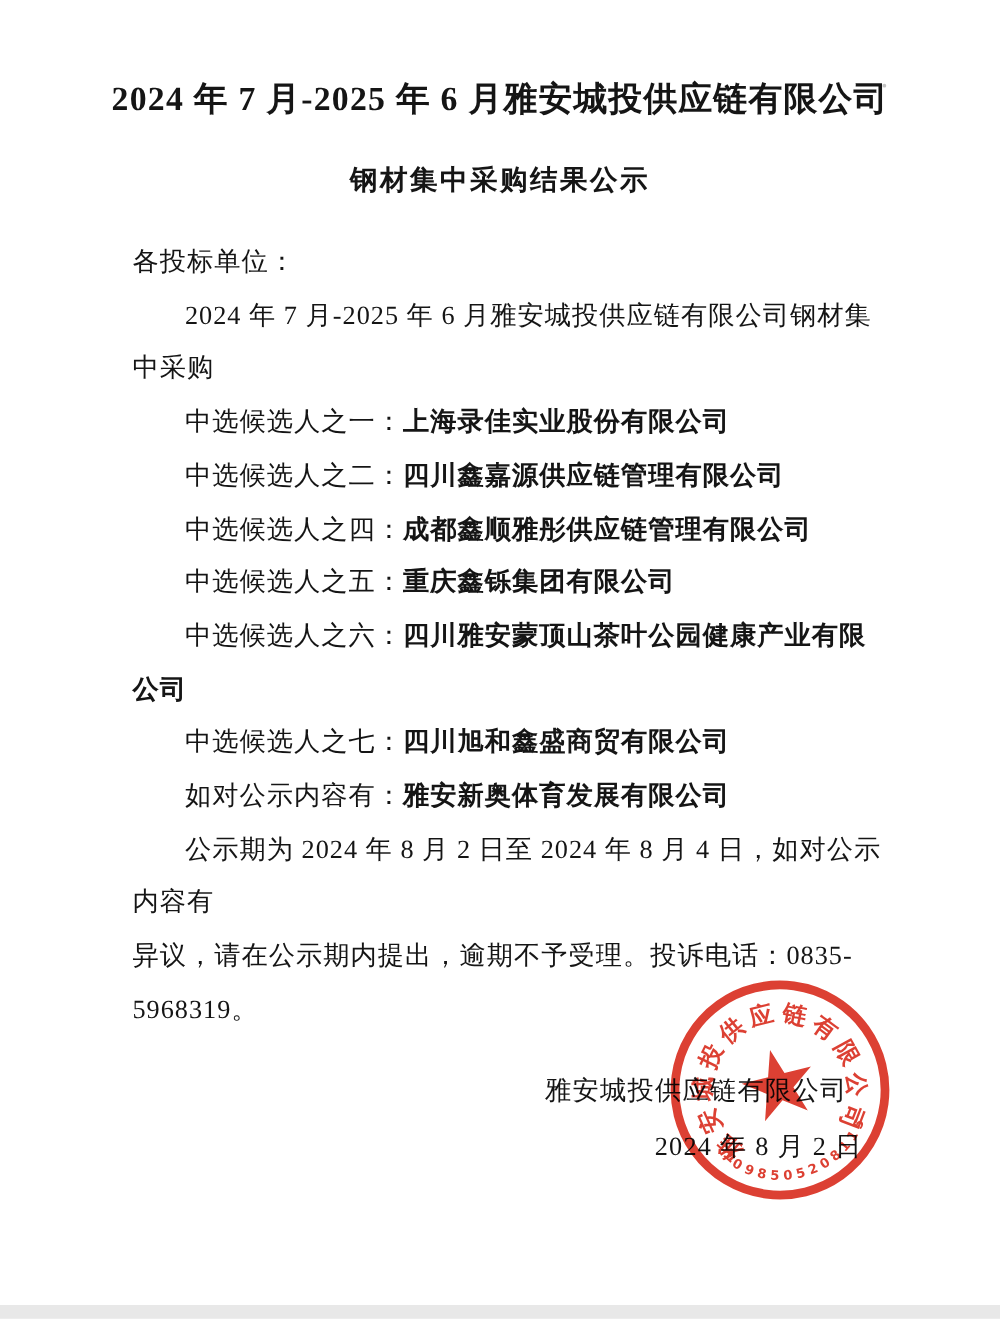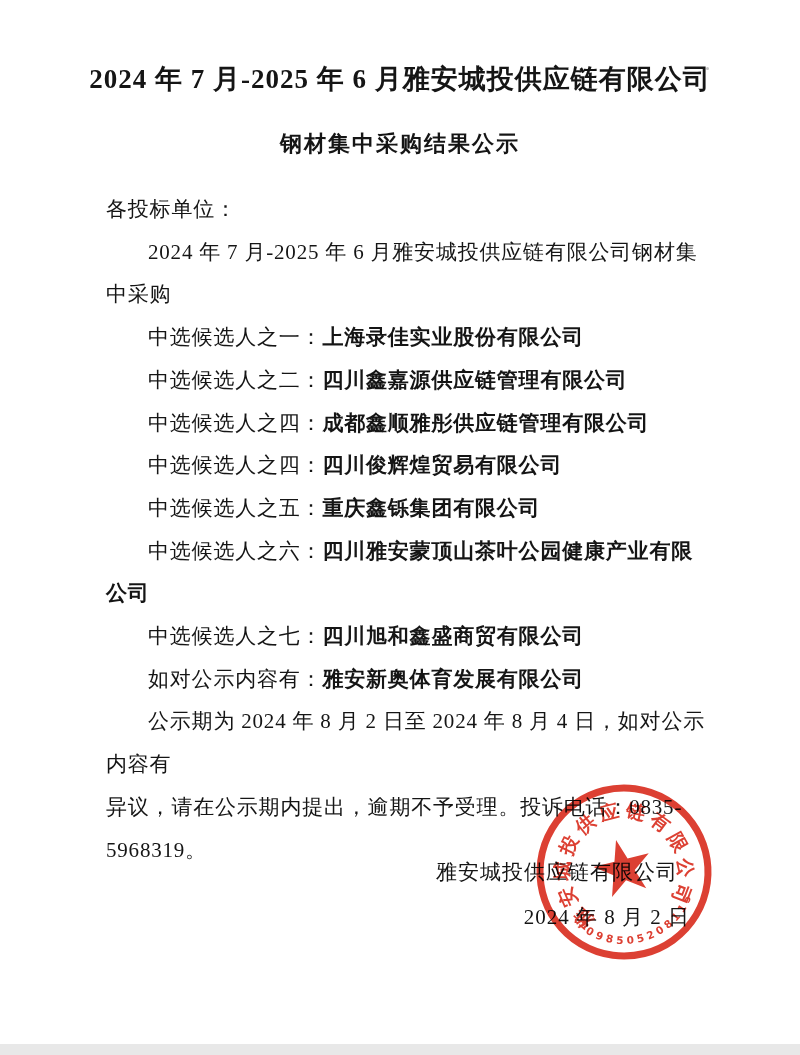--- a/index.html
+++ b/index.html
@@ -74,21 +74,20 @@
 
   <span class="artifact-dot"></span>
 
   <div class="body">
     <p>各投标单位：</p>
     <p class="indent">2024 年 7 月-2025 年 6 月雅安城投供应链有限公司钢材集中采购</p>
 
     <p class="indent"><span>中选候选人之一：</span><span class="company">上海录佳实业股份有限公司</span></p>
     <p class="indent"><span>中选候选人之二：</span><span class="company">四川鑫嘉源供应链管理有限公司</span></p>
     <p class="indent"><span>中选候选人之四：</span><span class="company">成都鑫顺雅彤供应链管理有限公司</span></p>
-    <p class="indent"><span>中选候选人之四：</span><span class="company">四川俊辉煌贸易有限公司</span></p>
     <p class="indent"><span>中选候选人之五：</span><span class="company">重庆鑫铄集团有限公司</span></p>
     <p class="indent"><span>中选候选人之六：</span><span class="company">四川雅安蒙顶山茶叶公园健康产业有限公司</span></p>
     <p class="indent"><span>中选候选人之七：</span><span class="company">四川旭和鑫盛商贸有限公司</span></p>
     <p class="indent"><span>如对公示内容有：</span><span class="company">雅安新奥体育发展有限公司</span></p>
 
     <p class="indent">公示期为 2024 年 8 月 2 日至 2024 年 8 月 4 日，如对公示内容有</p>
     <p>异议，请在公示期内提出，逾期不予受理。投诉电话：0835-5968319。</p>
   </div>
 
   <div class="signature">雅安城投供应链有限公司</div>

